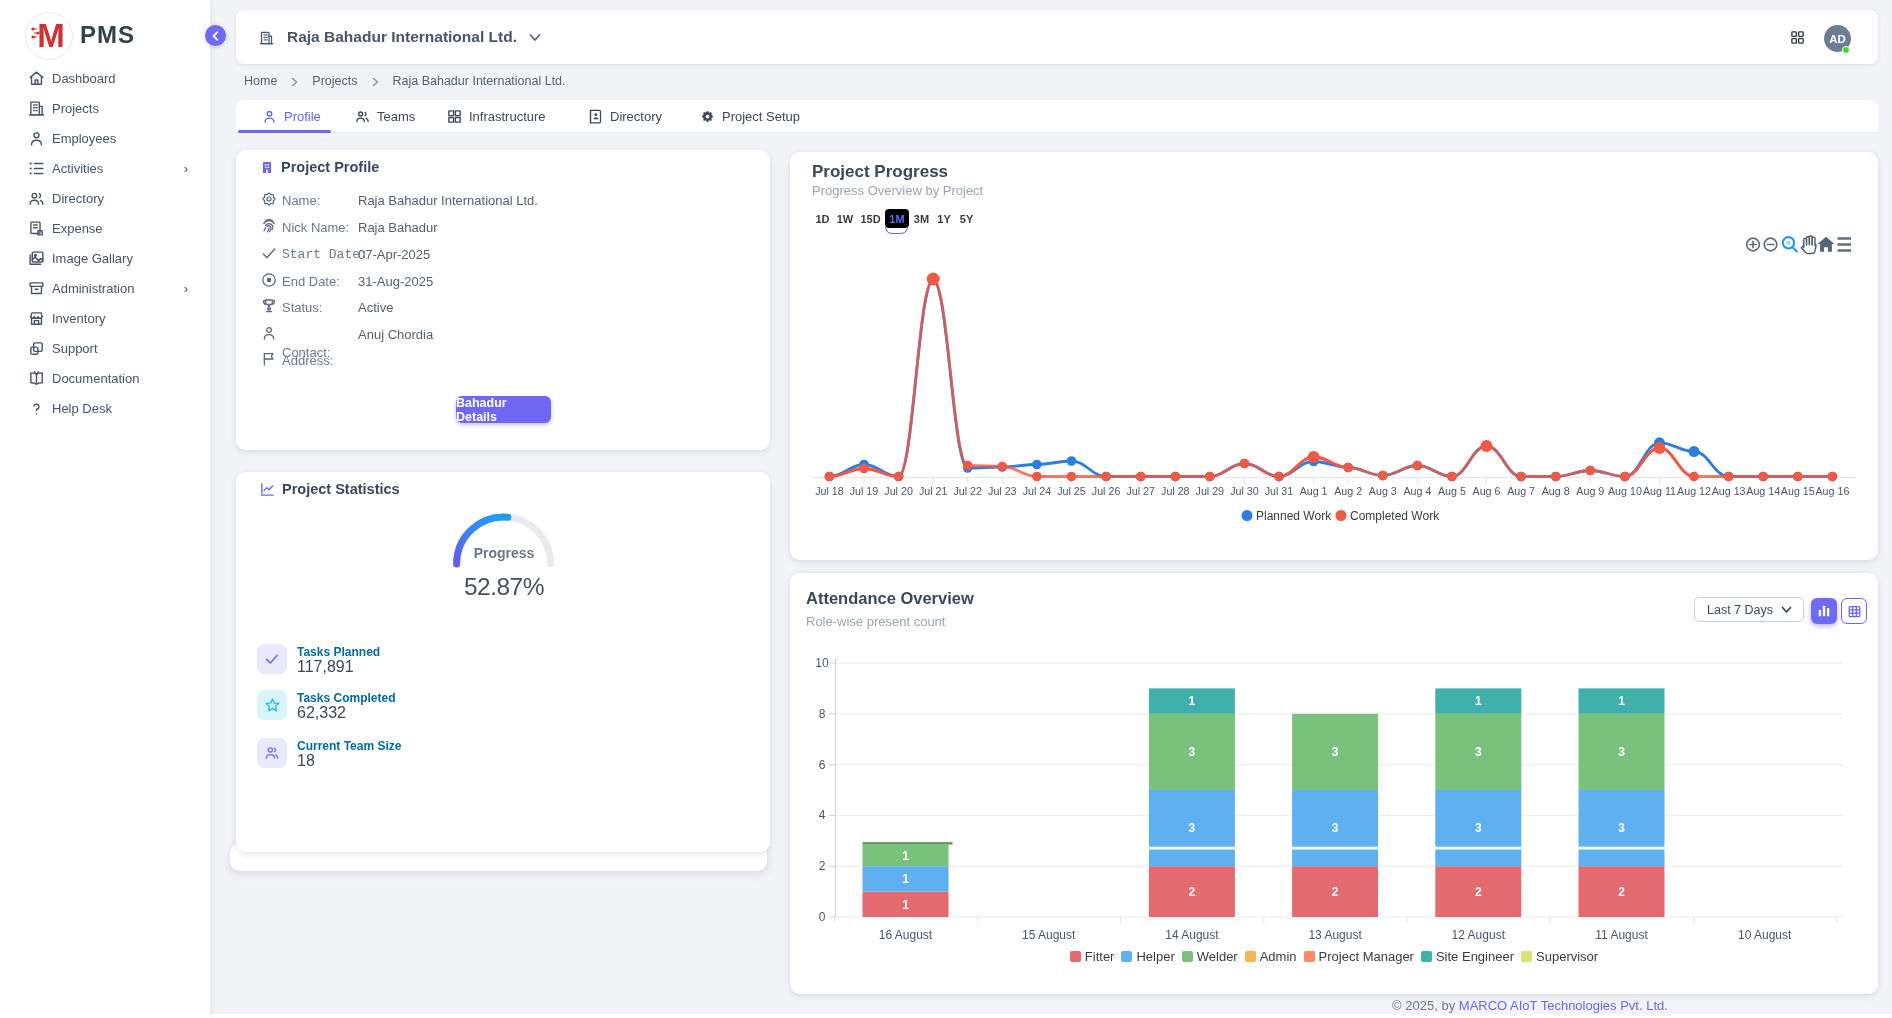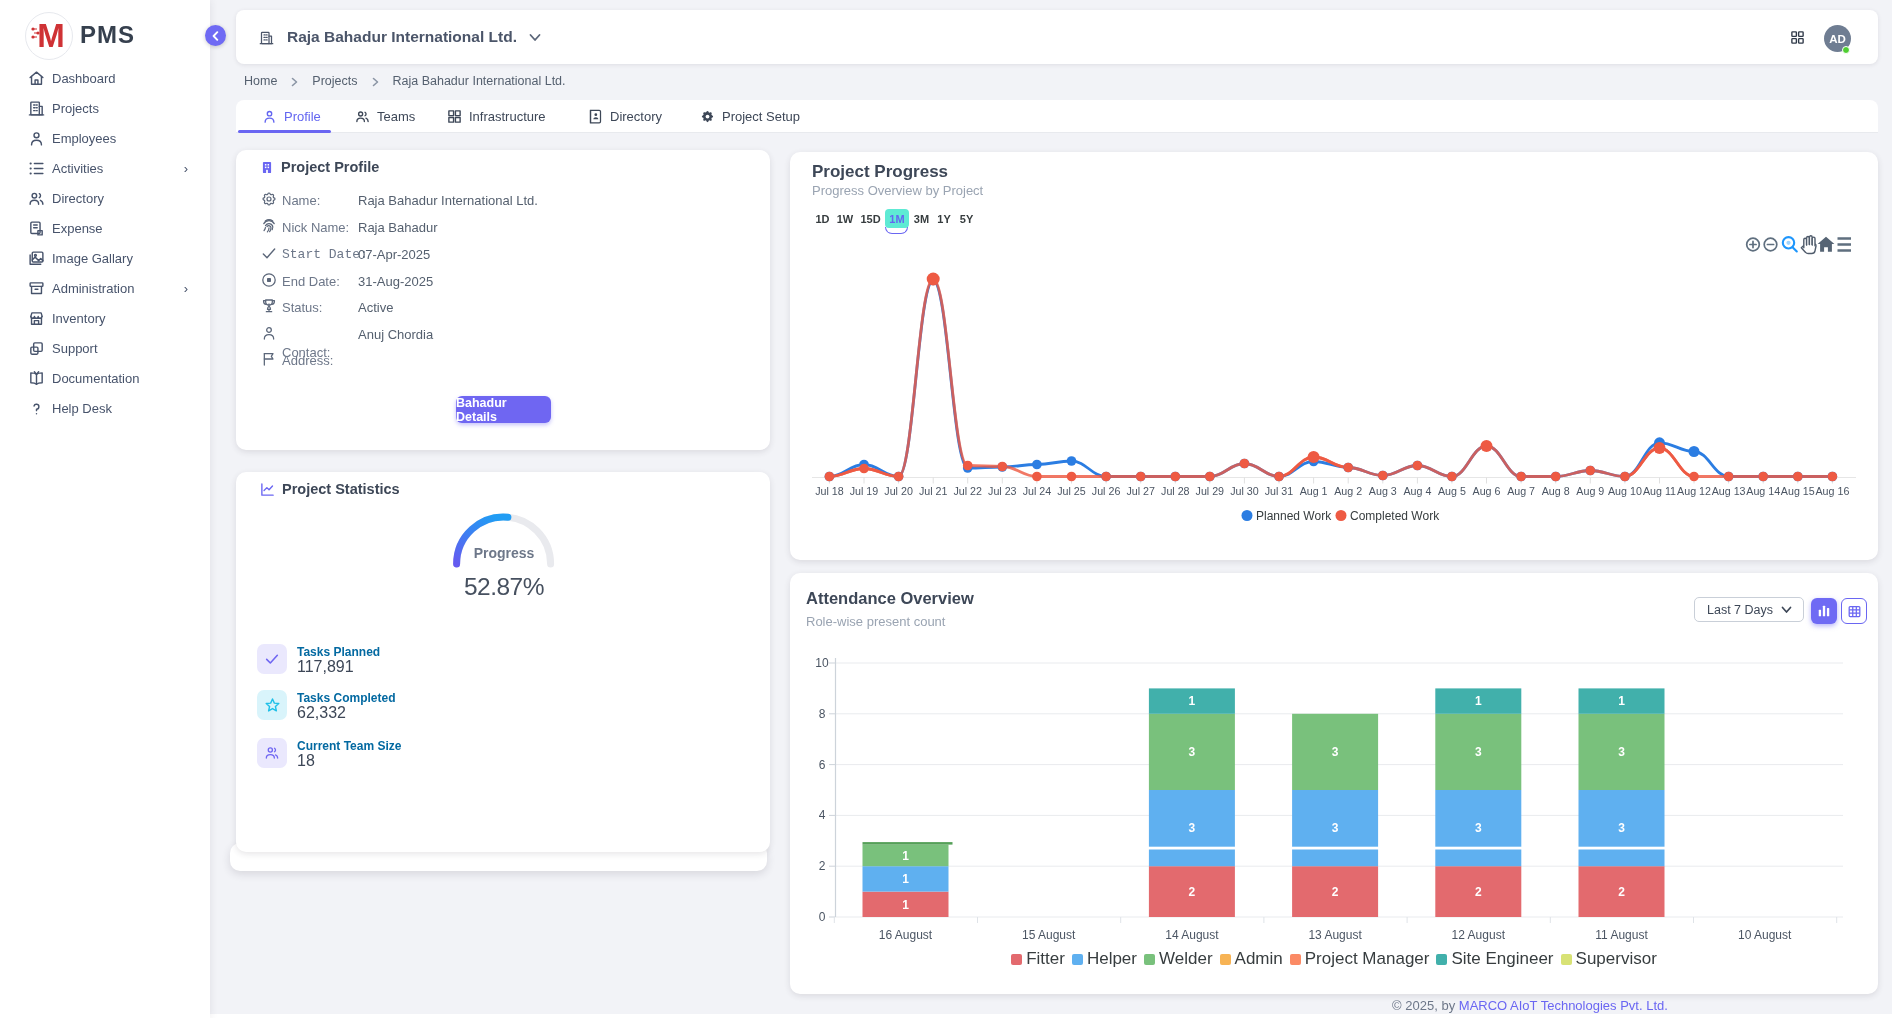--- a/index.html
+++ b/index.html
@@ -40,21 +40,21 @@
   .scard-back { left:230px; top:843px; width:537px; height:28px; background:#fff; border-radius:10px; box-shadow:0 3px 8px rgba(47,43,61,.14); }
   .scard { left:236px; top:472px; width:534px; height:380px; }
   .stat-chip { position:absolute; left:21px; width:30px; height:30px; border-radius:7px; display:flex; align-items:center; justify-content:center; }
   .stat-label { position:absolute; left:61px; font-size:12px; font-weight:bold; color:#0369a1; }
   .stat-value { position:absolute; left:61px; font-size:16px; color:#3d4757; }
   
   .gcard { left:790px; top:152px; width:1088px; height:408px; }
   .gtitle { position:absolute; left:22px; top:10px; font-size:17px; font-weight:bold; color:#3d4757; }
   .gsub { position:absolute; left:22px; top:31px; font-size:13px; color:#9aa4b2; }
   .range-btn { position:absolute; top:57px; height:19px; display:flex; align-items:center; justify-content:center; font-size:11px; font-weight:bold; color:#373d3f; }
-  .range-btn.active { color:#6366f1; background:#5eead4; border-radius:4px; }
+  .range-btn.active { color:#6366f1; background:#000000; border-radius:4px; }
   .range-u { position:absolute; left:95px; top:75px; width:23px; height:7px; border:1.5px solid #6a66f2; border-top:none; border-radius:0 0 9px 9px; }
   
   .acard { left:790px; top:573px; width:1088px; height:421px; }
   .sel { position:absolute; left:904px; top:24px; width:110px; height:25px; border:1px solid #c9cfd8; border-radius:5px; display:flex; align-items:center; font-size:12.5px; color:#3d4757; }
   .ibtn { position:absolute; top:25px; width:26px; height:26px; border-radius:6px; display:flex; align-items:center; justify-content:center; }
   .ibtn.active { background:#6f6af4; box-shadow:0 2px 5px rgba(111,106,244,.5); }
   .ibtn.ghost { background:#fff; border:1px solid #6a66f2; }
   .footer { left:1190px; top:998px; width:680px; text-align:center; font-size:13px; color:#6d7789; }
   .footer b { color:#6a66f2; font-weight:500; }
   .bar-label { font-family:"Liberation Sans", sans-serif; font-size:12px; font-weight:bold; fill:#fff; text-anchor:middle; }
@@ -623,21 +623,21 @@
         <rect x="1577.0" y="846.7" width="89" height="2.8" fill="#fff"></rect>
         <text class="ax2" x="905.5" y="939">16 August</text>
         <text class="ax2" x="1048.7" y="939">15 August</text>
         <text class="ax2" x="1191.9" y="939">14 August</text>
         <text class="ax2" x="1335.1" y="939">13 August</text>
         <text class="ax2" x="1478.3" y="939">12 August</text>
         <text class="ax2" x="1621.5" y="939">11 August</text>
         <text class="ax2" x="1764.7" y="939">10 August</text>
       </g>
   </svg>
-  <div style="position:absolute;left:0;top:376px;width:1088px;display:flex;justify-content:center;align-items:center;font-size:17px;color:#373d3f;">
+  <div style="position:absolute;left:0;top:376px;width:1088px;display:flex;justify-content:center;align-items:center;font-size:13px;color:#373d3f;">
       <span style="width:11px;height:11px;background:#e36a6e;border-radius:2px;margin-right:4px;flex:0 0 auto;"></span>
       <span style="margin-right:7px;white-space:nowrap;">Fitter</span>
       <span style="width:11px;height:11px;background:#5fb0f0;border-radius:2px;margin-right:4px;flex:0 0 auto;"></span>
       <span style="margin-right:7px;white-space:nowrap;">Helper</span>
       <span style="width:11px;height:11px;background:#79c17c;border-radius:2px;margin-right:4px;flex:0 0 auto;"></span>
       <span style="margin-right:7px;white-space:nowrap;">Welder</span>
       <span style="width:11px;height:11px;background:#f7b354;border-radius:2px;margin-right:4px;flex:0 0 auto;"></span>
       <span style="margin-right:7px;white-space:nowrap;">Admin</span>
       <span style="width:11px;height:11px;background:#fb8a65;border-radius:2px;margin-right:4px;flex:0 0 auto;"></span>
       <span style="margin-right:7px;white-space:nowrap;">Project Manager</span>

